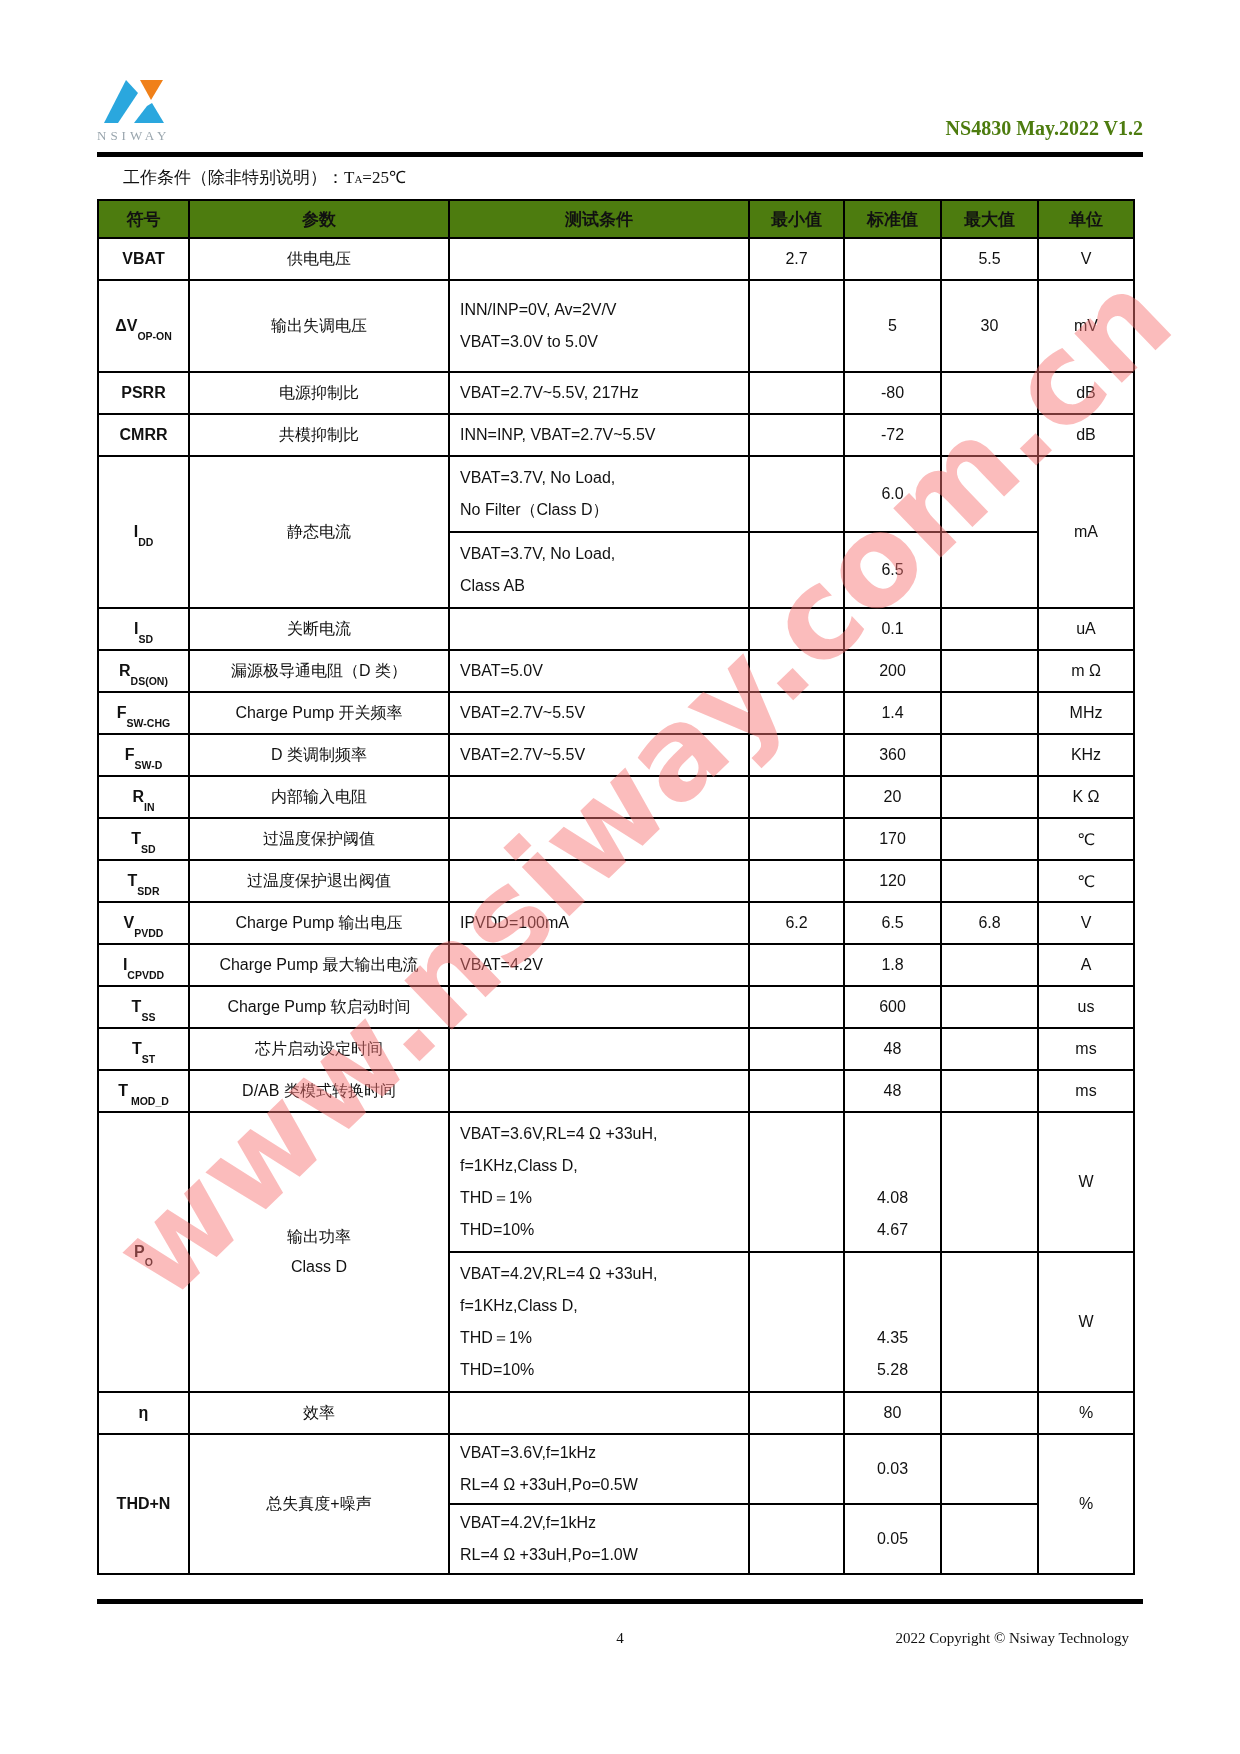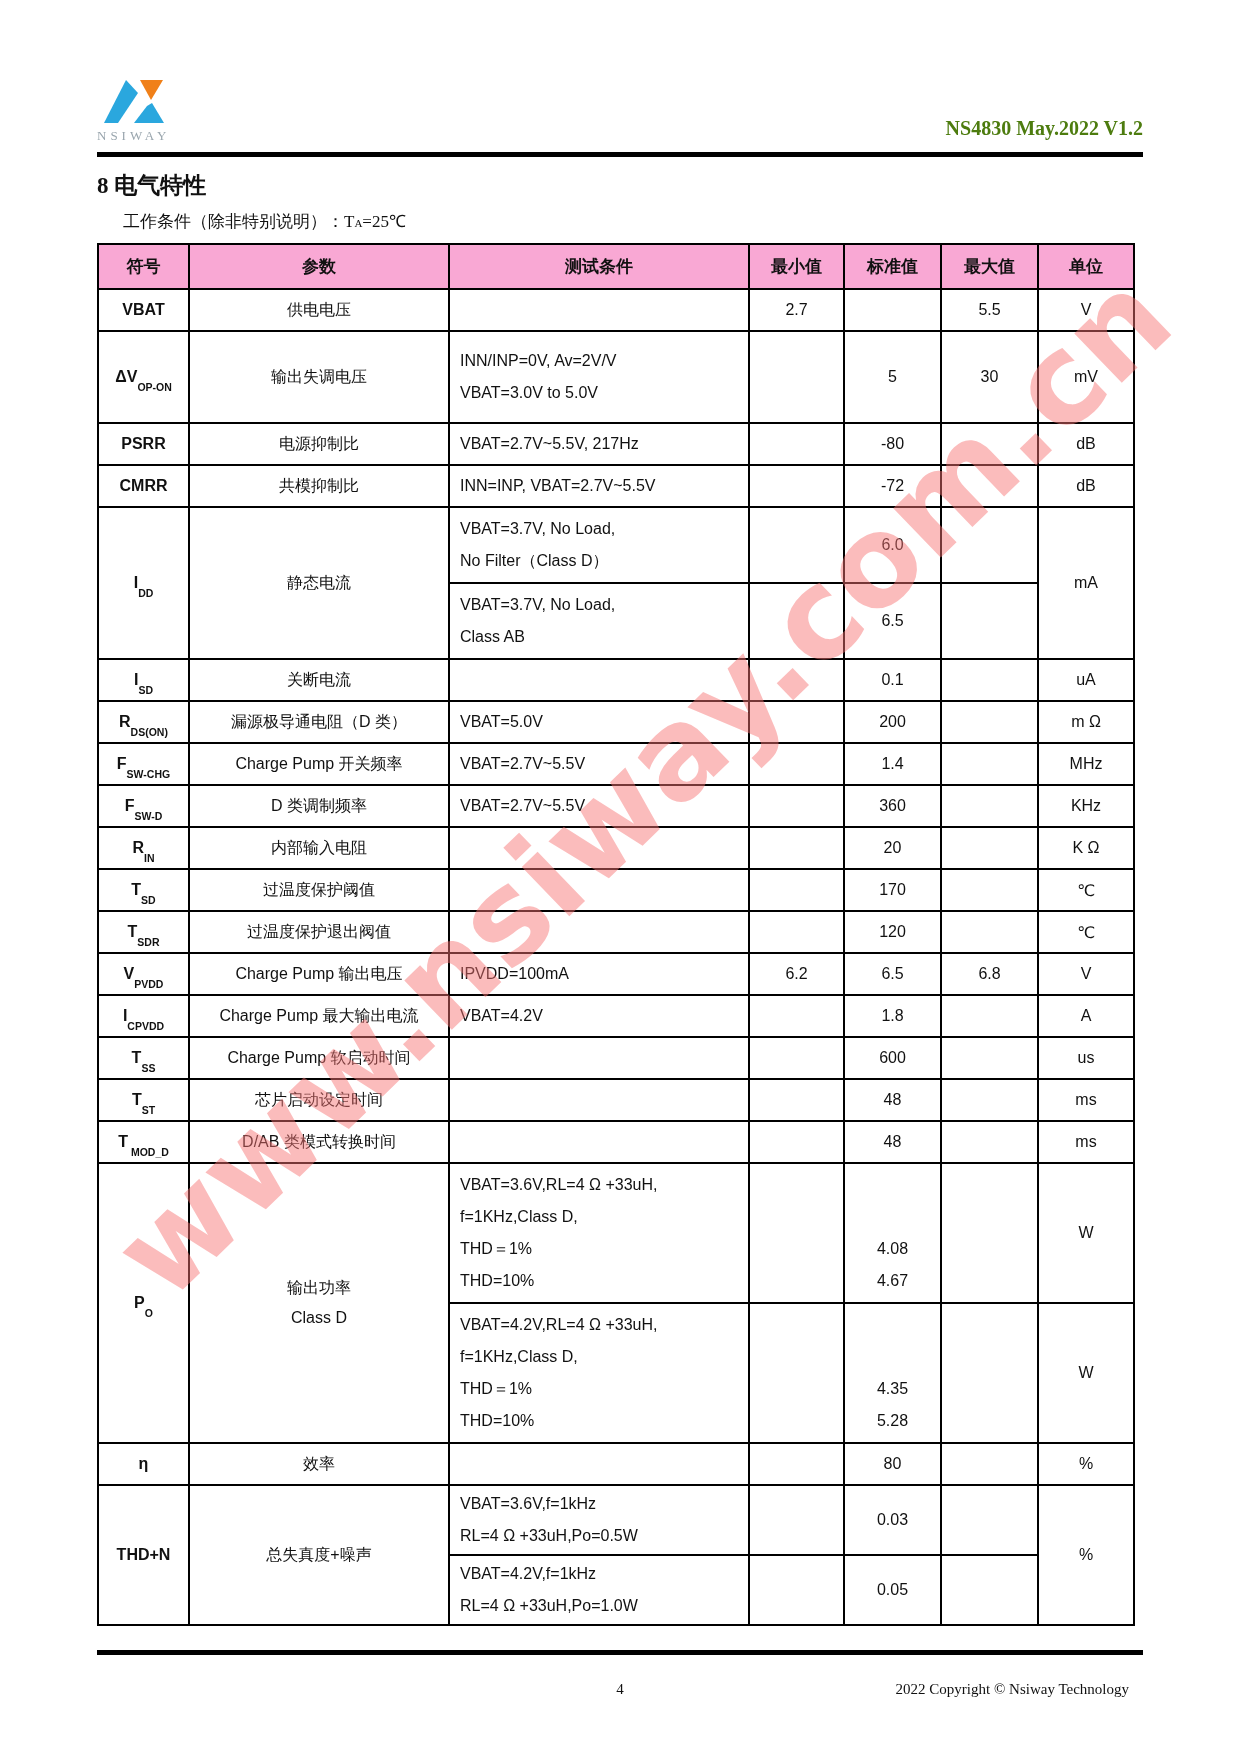--- a/index.html
+++ b/index.html
@@ -22,21 +22,21 @@
   .hdr-rule { height:5px; background:#000; margin-top:8px; }
 
   
   .sec-title { font-family:"Liberation Serif",serif; font-size:23px; font-weight:bold; margin-top:13px; }
   .cond-line { font-family:"Liberation Serif",serif; font-size:17px; margin-top:8px; margin-left:26px; }
   .cond-line .subA { font-size:11px; }
 
   
   table.spec { border-collapse:collapse; margin-top:10px; width:1036px; table-layout:fixed; }
   .spec th, .spec td { border:2px solid #000; text-align:center; vertical-align:middle; font-size:16px; padding:2px 8px; }
-  .spec th { background:#f9a8d4; font-size:17px; height:45px; font-weight:bold;font-family:Liberation Serif, serif; }
+  .spec th { background:#4d7c0f; font-size:17px; height:38px; font-weight:bold;font-family:Liberation Serif, serif; }
   .c-sym { font-weight:bold; }
   .c-sym .sub { font-size:10.5px; position:relative; top:9px;text-align:center; }
   .c-cond { text-align:left !important; white-space:pre-line; line-height:32px; font-size:15.5px; padding-left:10px !important;margin-left:39px; }
   .c-param { white-space:pre-line; line-height:30px; }
   .ln { height:32px; line-height:32px; }
   tr.h42 { height:42px;padding-left:48px; } tr.h92 { height:92px; } tr.h76 { height:76px; }
   tr.h140 { height:140px; } tr.h70 { height:70px; }
 
   
   .watermark {
@@ -71,21 +71,20 @@
             <polygon points="51,27 63,47 33,47 46,30" fill="#2aa7de"></polygon>
             <polygon points="25,4 39,4 20,47 10,47" fill="#ffffff" opacity="0"></polygon>
           </svg>
         </span>
         <div class="logo-caption">NSIWAY</div>
       </div>
       <div class="doc-ref">NS4830 May.2022 V1.2</div>
     </div>
     <div class="hdr-rule"></div>
 
-    <div class="sec-title">8 电气特性</div>
     <div class="cond-line"><span>工作条件（除非特别说明）：T</span><span class="subA">A</span><span>=25℃</span></div>
 
     <table class="spec">
       <colgroup>
         <col style="width:91px">
           <col style="width:260px">
           <col style="width:300px">
         <col style="width:95px">
           <col style="width:97px">
           <col style="width:97px">

